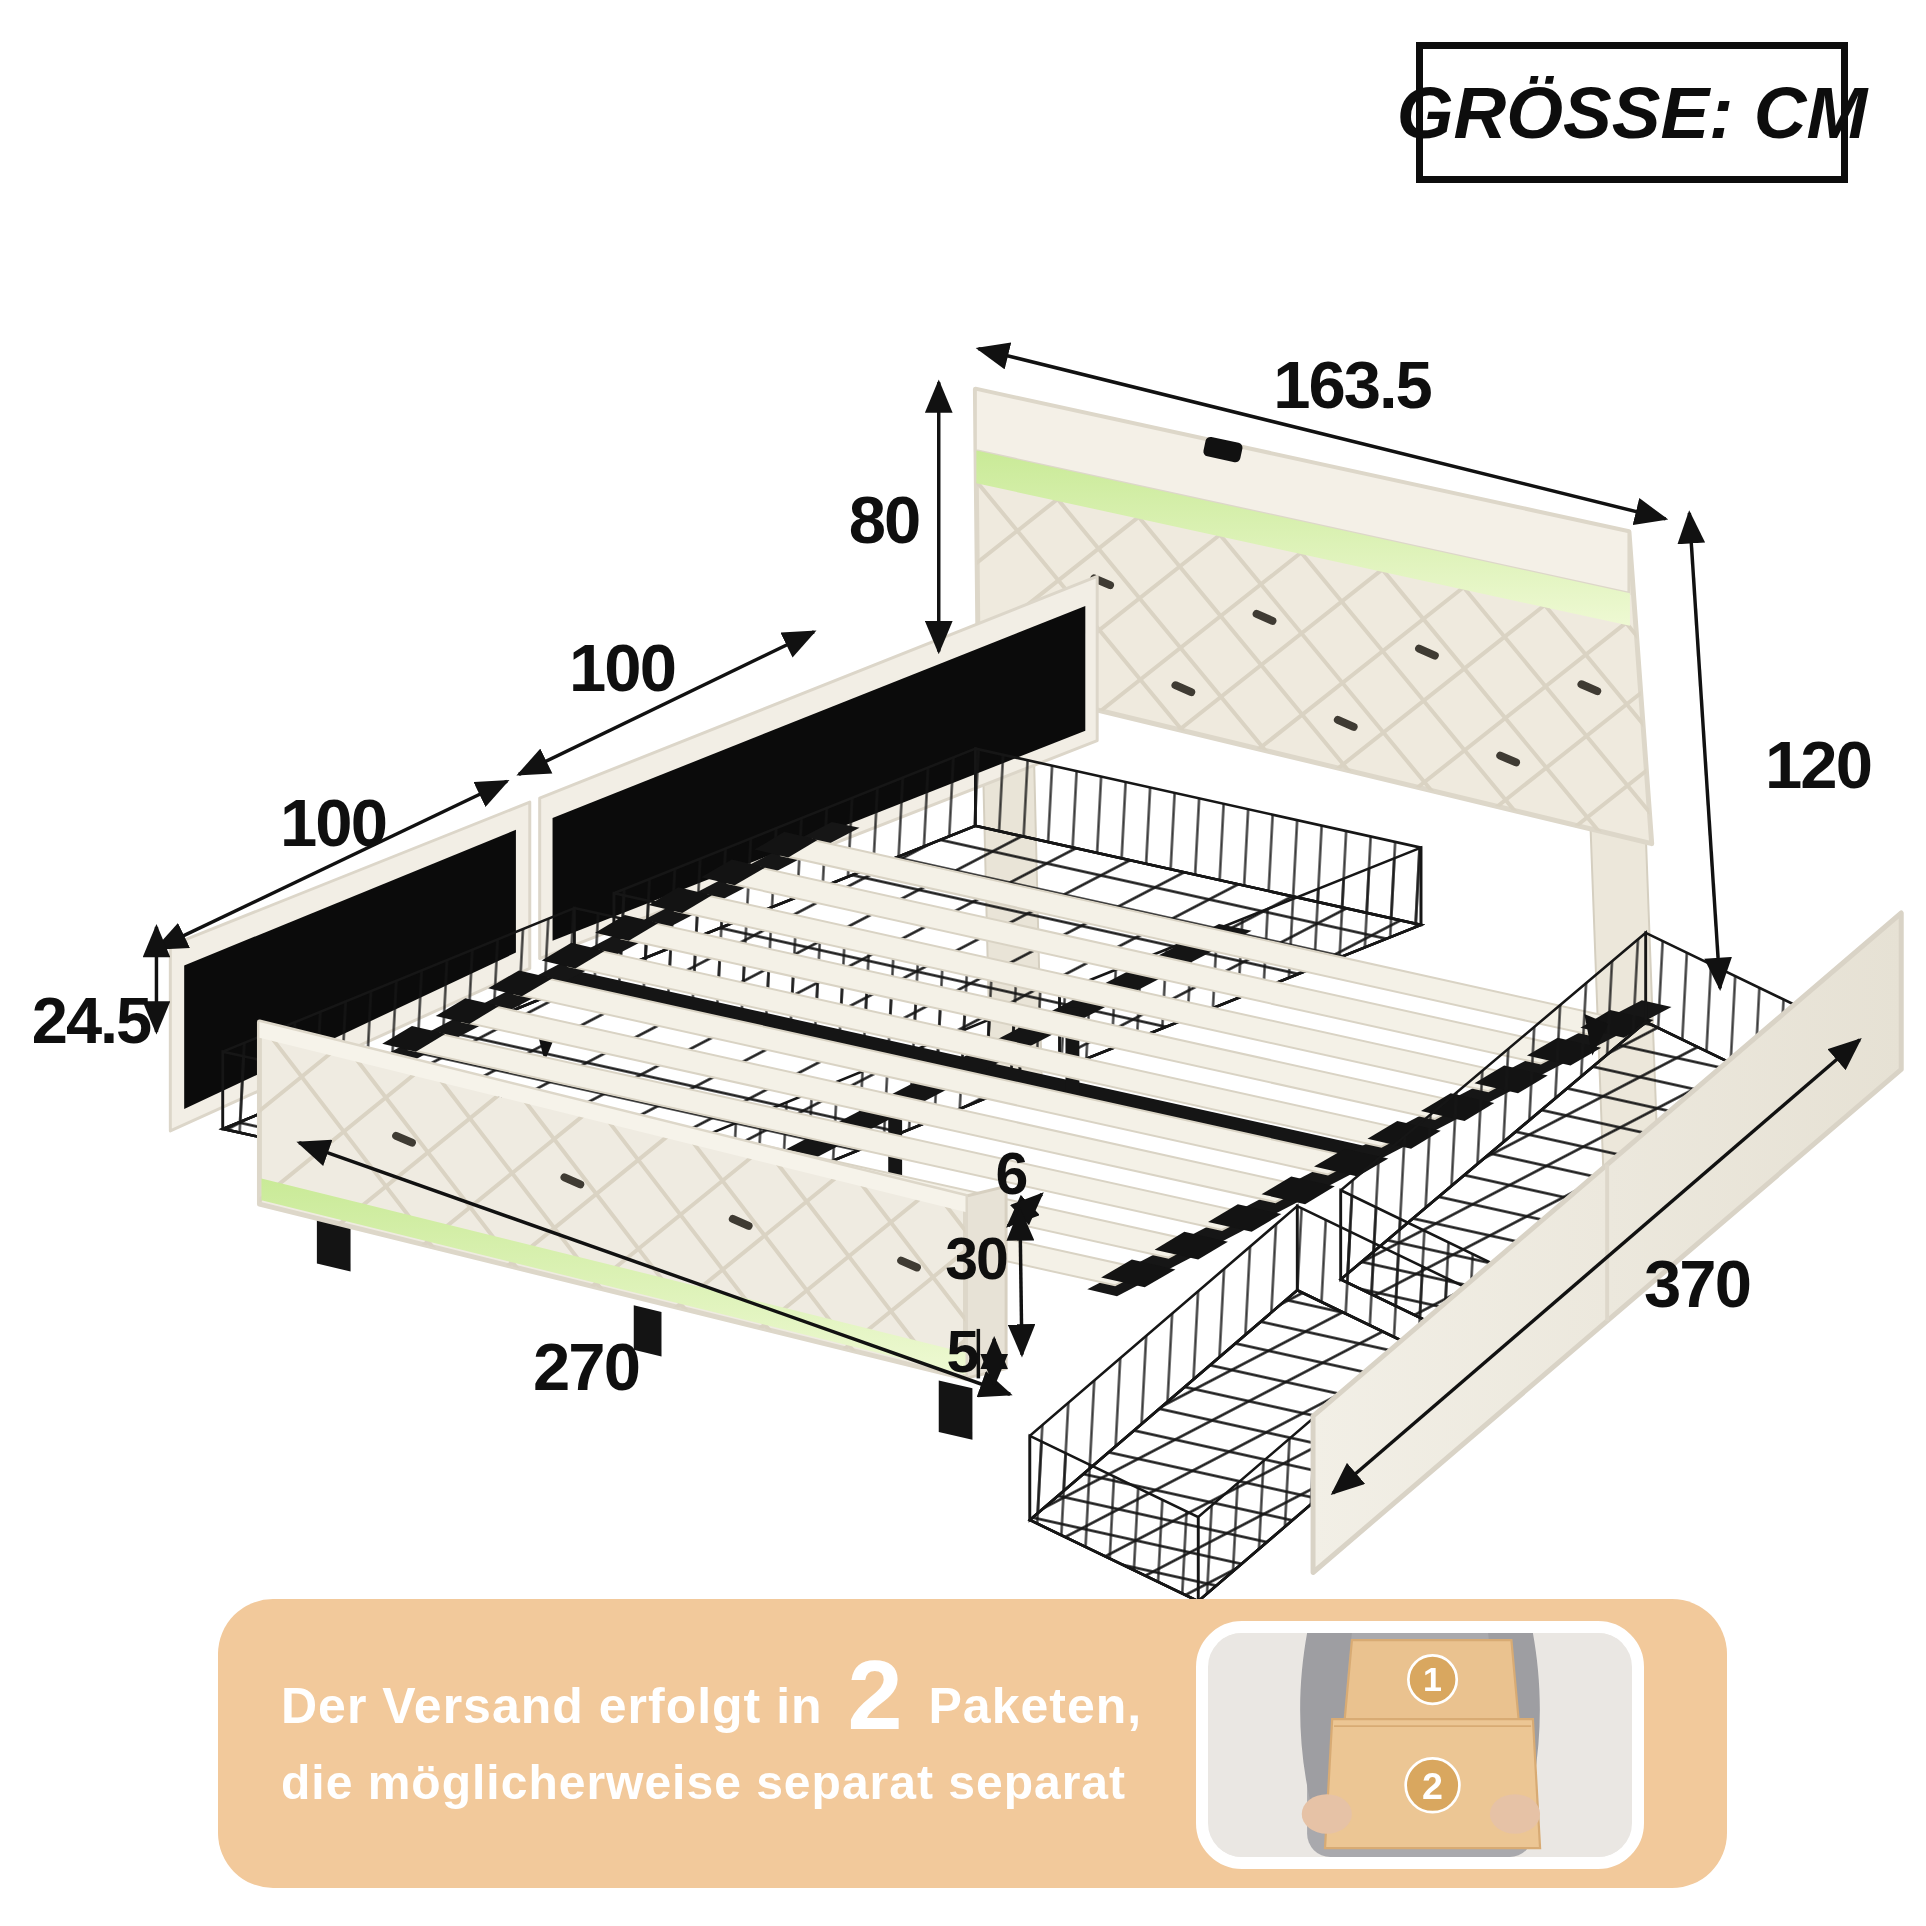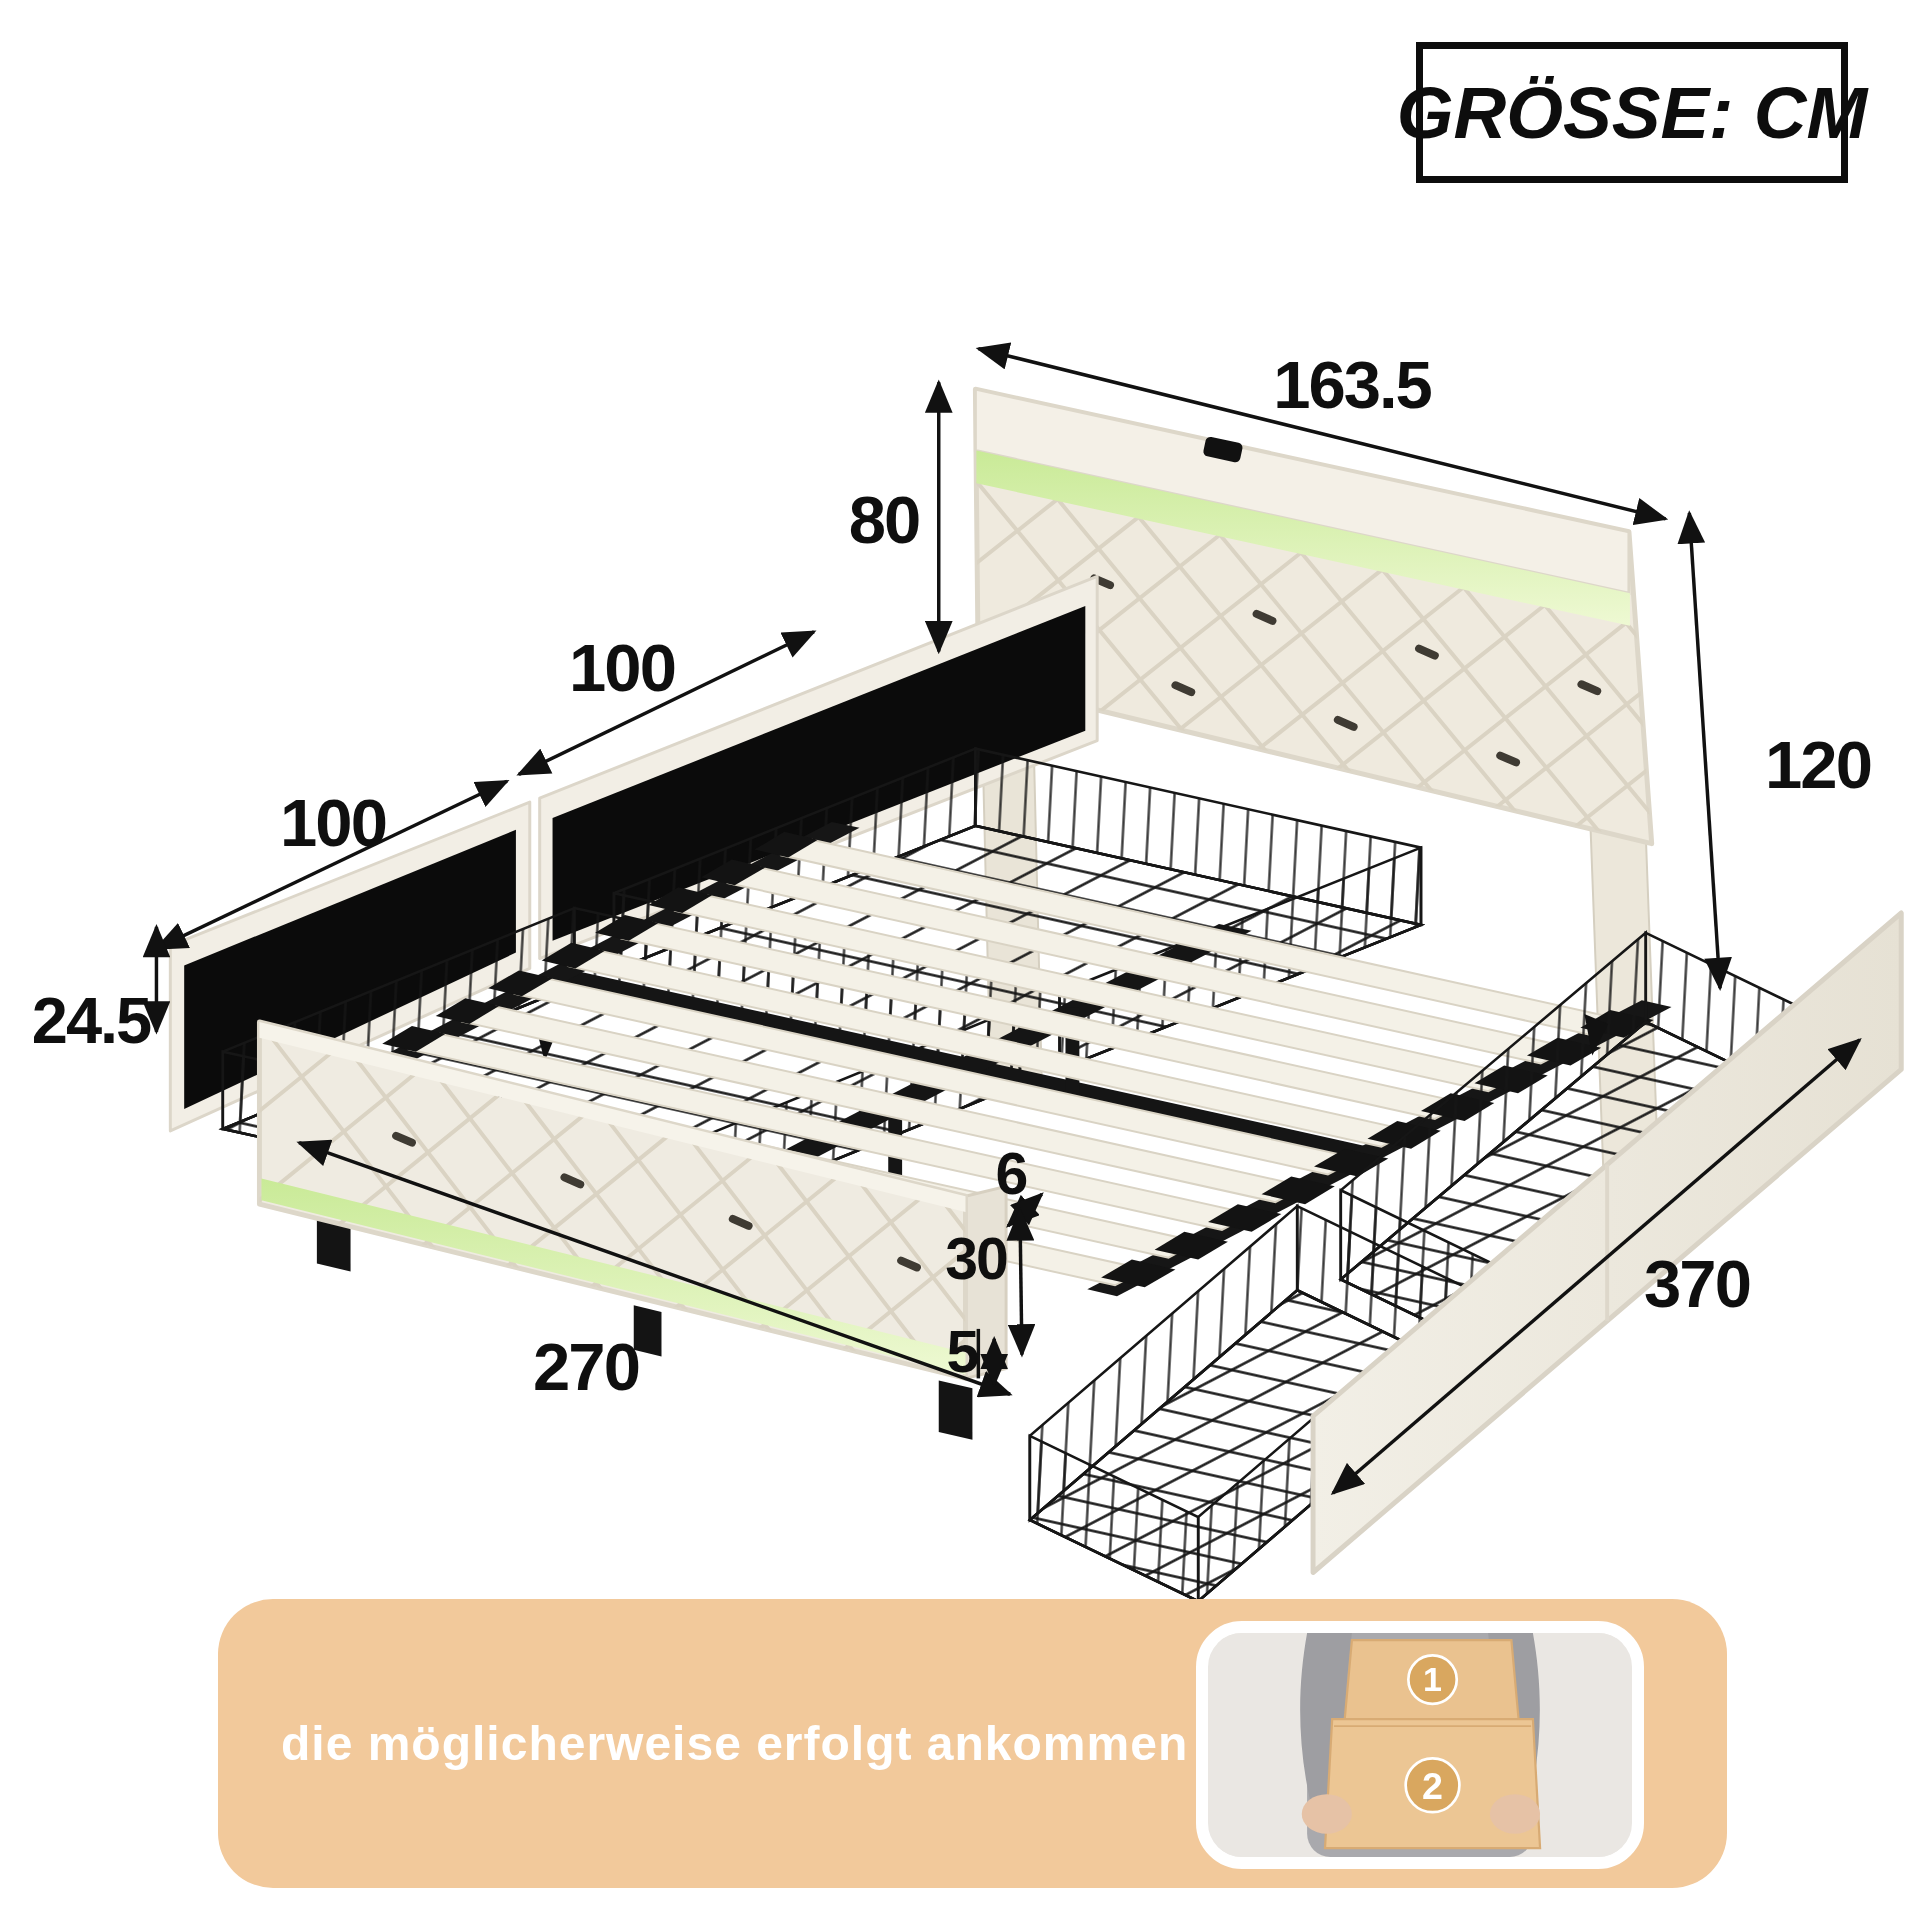--- a/index.html
+++ b/index.html
@@ -222,21 +222,26 @@
   <div class="dim d100a">100</div>
   <div class="dim d24_5">24.5</div>
   <div class="dim d163">270</div>
   <div class="dim d6">6</div>
   <div class="dim d30">30</div>
   <div class="dim d5">5</div>
   <div class="dim d210">370</div>
 
   <div class="banner">
     <div class="banner-text">
-      <div class="bt-line2">die möglicherweise erfolgt ankommen</div>
+      <div class="bt-line1">
+        <span>Der Versand erfolgt in</span>
+        <span class="bt-big">2</span>
+        <span>Paketen,</span>
+      </div>
+      <div class="bt-line2">die möglicherweise separat separat</div>
     </div>
     <div class="banner-photo">
       <svg width="424" height="224" viewBox="0 0 452 250">
         <rect x="0" y="0" width="452" height="250" fill="#eae7e3"></rect>
         <rect x="100" y="0" width="252" height="250" rx="26" fill="#a9a9ad"></rect>
         <path d="M100 0 L150 0 C142 70 138 120 148 170 L104 190 C88 120 90 55 100 0 Z" fill="#9e9ea2"></path>
         <path d="M352 0 L302 0 C310 70 314 120 304 170 L348 190 C364 120 362 55 352 0 Z" fill="#9e9ea2"></path>
         <polygon points="150,8 328,8 336,96 142,96" fill="#eac28f" stroke="#d8ab74" stroke-width="2.5"></polygon>
         <polygon points="128,96 352,96 360,240 120,240" fill="#ecc694" stroke="#d8ab74" stroke-width="2.5"></polygon>
         <line x1="130" y1="104" x2="350" y2="104" stroke="#d8ab74" stroke-width="2"></line>

